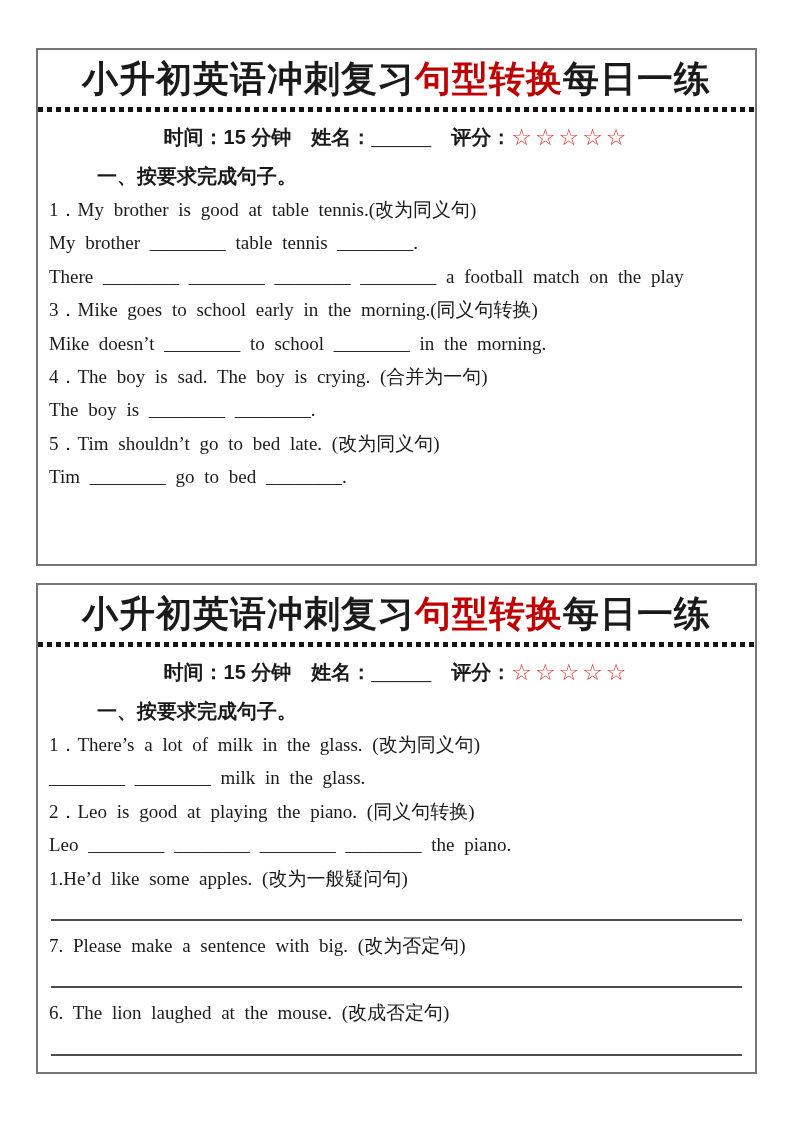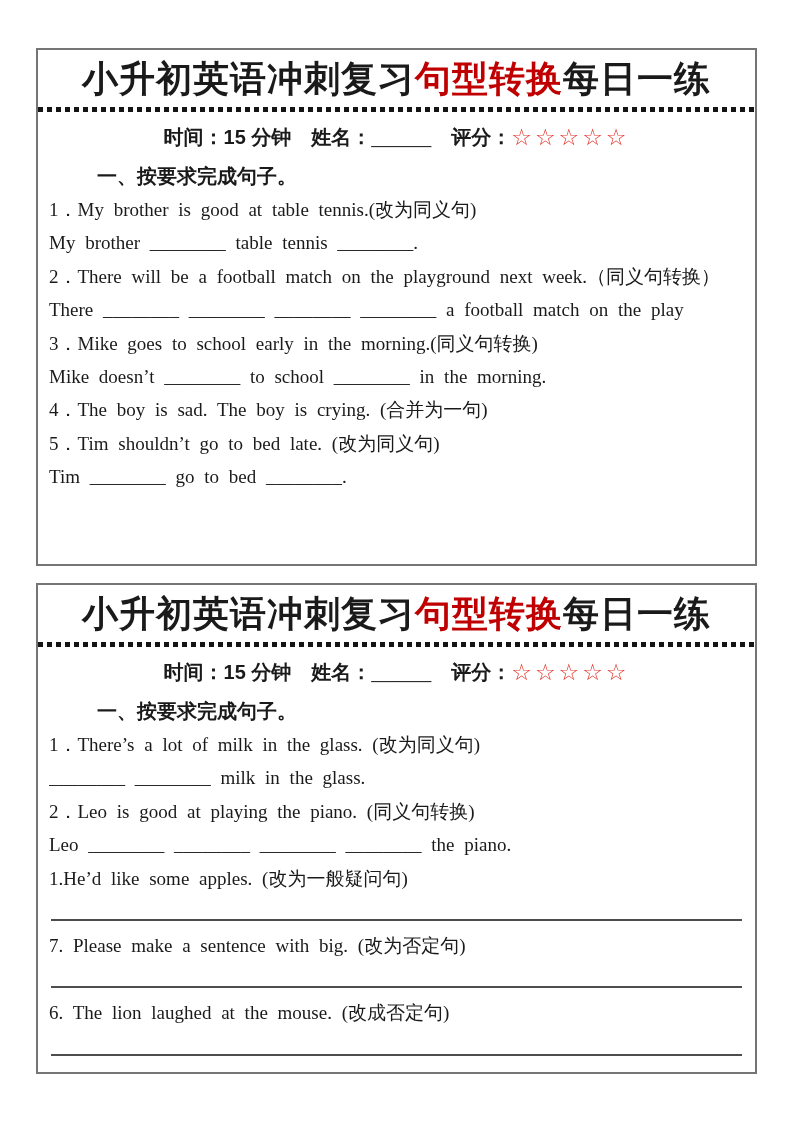--- a/index.html
+++ b/index.html
@@ -102,25 +102,25 @@
   <div class="dotted"></div>
 
   <div class="info">
     <span>时间：</span><span>15 分钟</span><span class="gap"></span><span>姓名：</span><span class="name-blank">______</span><span class="gap"></span><span>评分：</span><span class="stars">☆☆☆☆☆</span>
   </div>
 
   <div class="section-heading">一、按要求完成句子。</div>
 
   <div class="line">1．My brother is good at table tennis.(改为同义句)</div>
   <div class="line">My brother ________ table tennis ________.</div>
-  <div class="line">2．There will be a football match on the playground next week.（同义句转换）</div>
   <div class="line">There ________ ________ ________ ________ a football match on the play</div>
   <div class="line">3．Mike goes to school early in the morning.(同义句转换)</div>
   <div class="line">Mike doesn’t ________ to school ________ in the morning.</div>
   <div class="line">4．The boy is sad. The boy is crying. (合并为一句)</div>
+  <div class="line">The boy is ________ ________.</div>
   <div class="line">5．Tim shouldn’t go to bed late. (改为同义句)</div>
   <div class="line">Tim ________ go to bed ________.</div>
 </div>
 
 <div class="panel second">
   <div class="title">
     <span>小升初英语冲刺复习</span><span class="hl">句型转换</span><span>每日一练</span>
   </div>
 
   <div class="dotted"></div>

